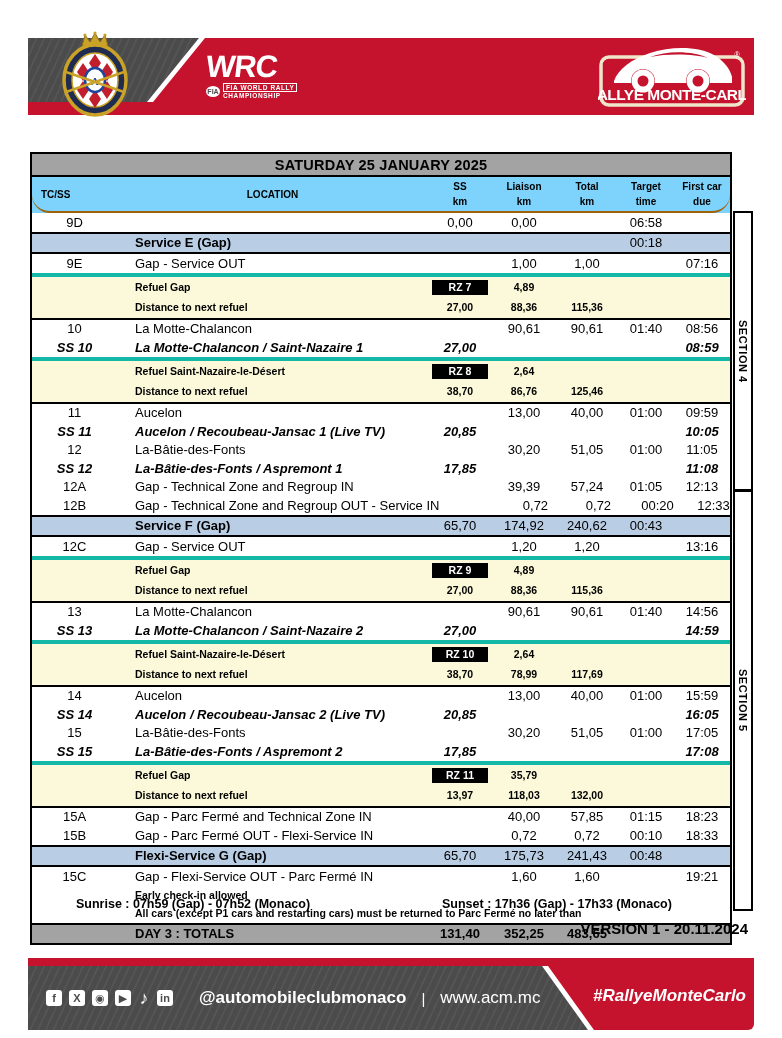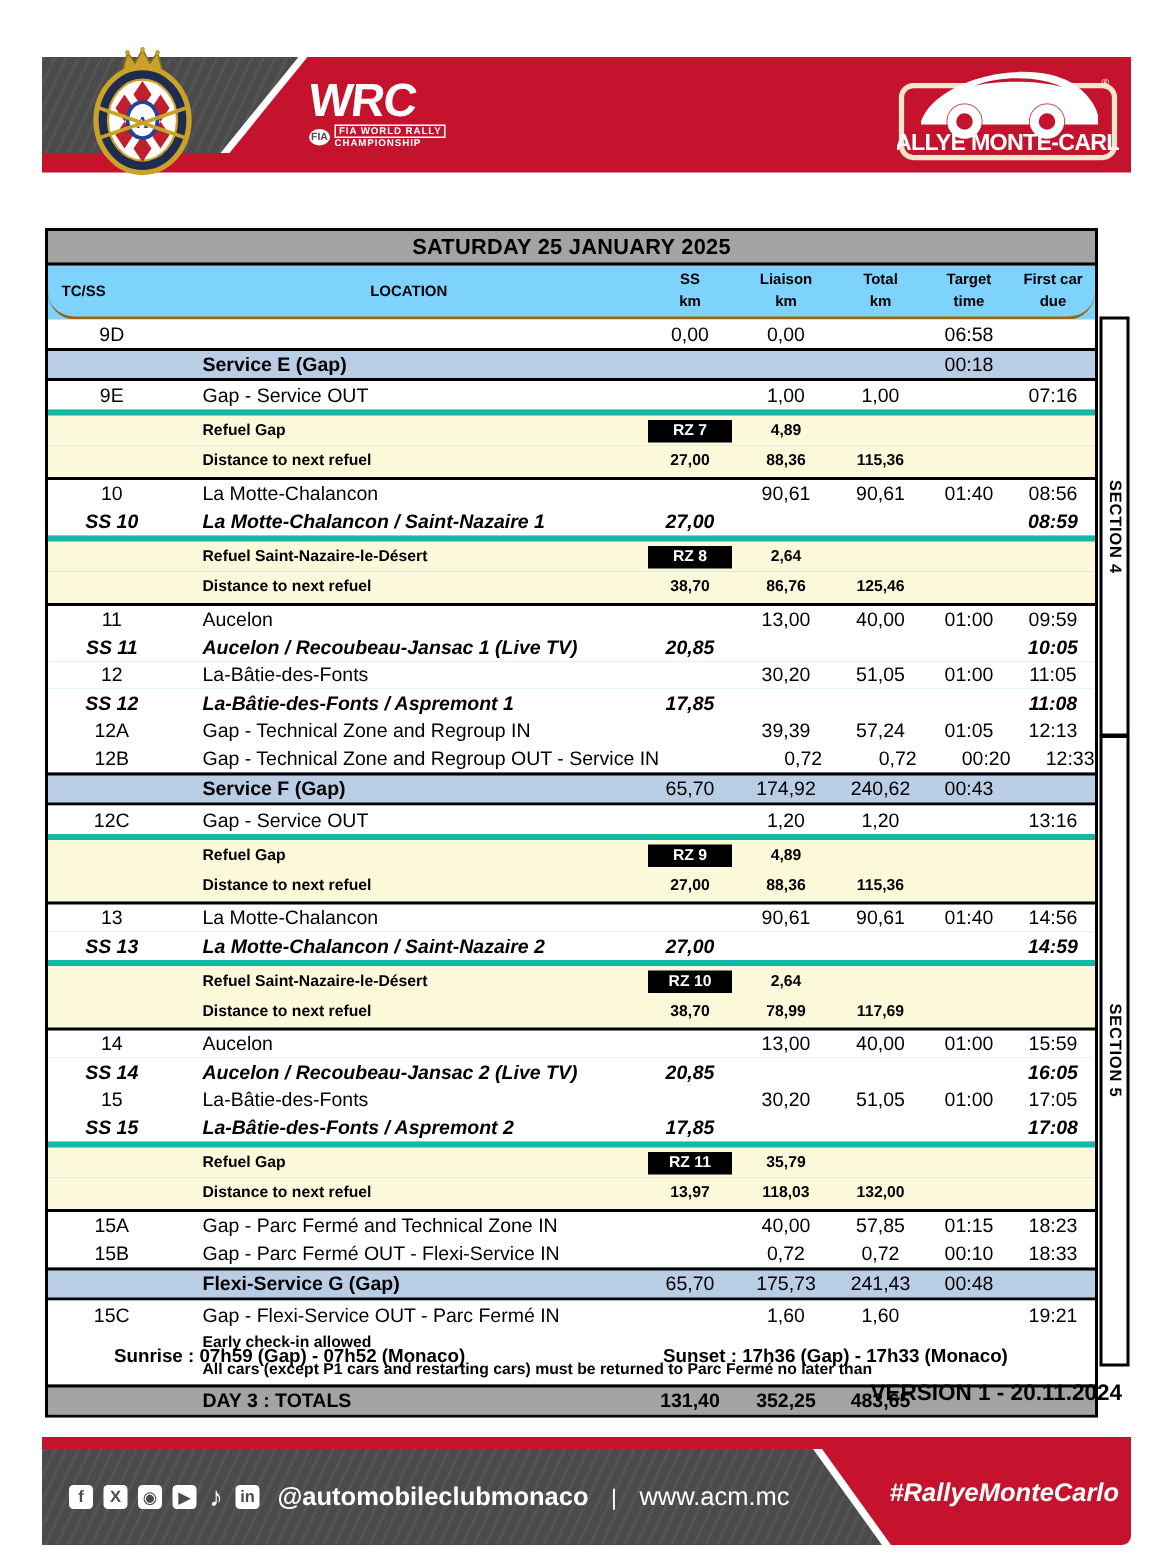--- a/index.html
+++ b/index.html
@@ -62,21 +62,21 @@
   .footer{position:absolute;left:28px;top:958px;width:726px;height:72px;background:var(--red);border-radius:0 0 6px 2px;}
   .footer-white{position:absolute;left:0;top:8px;width:566px;height:64px;background:#fff;
     clip-path:polygon(0 0,520px 0,566px 64px,0 64px);}
   .footer-gray{position:absolute;left:0;top:8px;width:560px;height:64px;background:var(--darkgray);
     background-image:repeating-linear-gradient(115deg,rgba(255,255,255,.05) 0 2px,rgba(0,0,0,0) 2px 7px);
     clip-path:polygon(0 0,514px 0,560px 64px,0 64px);
     display:flex;align-items:center;padding-left:18px;box-sizing:border-box;gap:7px;color:#fff;}
   .icon-sq{width:16px;height:16px;background:#fff;color:var(--darkgray);border-radius:3px;
     display:inline-flex;align-items:center;justify-content:center;font-size:11px;font-weight:700;}
   .icon-note{color:#fff;font-size:18px;font-weight:700;width:12px;display:inline-flex;justify-content:center;}
-  .handle{font-size:17px;font-weight:700;margin-left:5px;text-align:center;}
+  .handle{font-size:17px;font-weight:700;margin-left:19px;text-align:center;}
   .sep{font-size:15px;margin:0 8px;font-weight:400;}
   .site{font-size:17px;font-weight:400;text-align:right;}
   .hashtag{position:absolute;right:8px;top:50%;transform:translateY(-42%);color:#fff;
     font-size:17px;font-weight:700;font-style:italic;}
 </style>
 </head>
 <body>
 
 <div class="banner">
   <div class="banner-white"></div>

